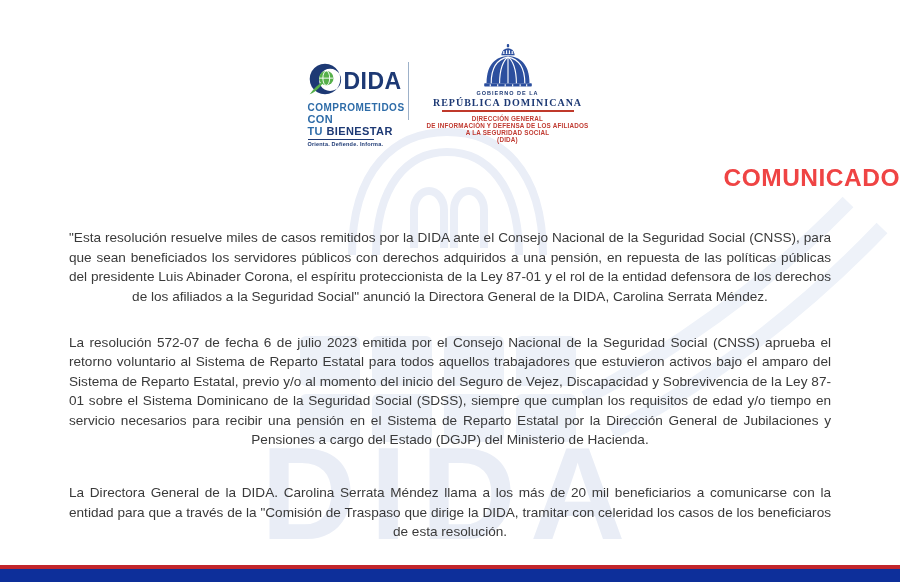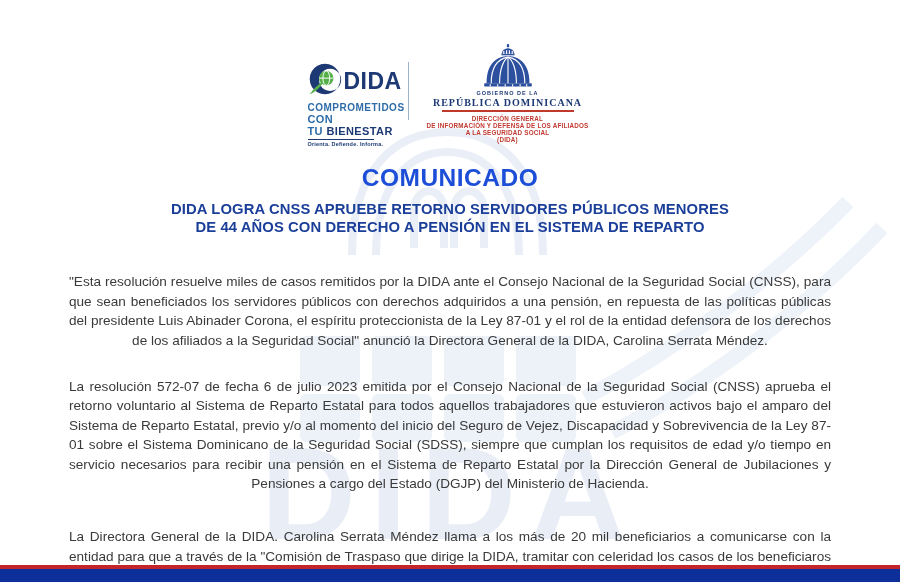--- a/index.html
+++ b/index.html
@@ -27,21 +27,21 @@
   .dida-tag3{font-size:5.5px;font-weight:700;color:#1d3974;letter-spacing:0.2px;}
   .logo-divider{width:1px;height:58px;background:#9db1c9;margin-top:18px;}
   .gov-logo{width:170px;text-align:center;}
   .gov-dome{display:block;margin:0 auto;}
   .gov-line1{font-size:5.5px;font-weight:700;color:#1d3974;letter-spacing:1px;margin-top:1px;}
   .gov-line2{font-family:Liberation Serif, serif;font-size:10px;font-weight:700;color:#1d3974;letter-spacing:1px;margin-top:1px;}
   .gov-rule{height:2px;background:#c0392b;width:132px;margin:2px auto 3px auto;}
   .gov-dept{font-size:6.3px;font-weight:700;color:#c03a31;letter-spacing:0.2px;line-height:7px;}
   
   .title{
-    margin:16px 0 0 0;text-align:center;color:#1d4ed8;
+    margin:16px 0 0 0;text-align:right;color:#ef4444;
     font-size:24.5px;font-weight:800;letter-spacing:0.5px;line-height:1.2;
   }
   .subtitle{
     margin:9px 0 0 0;text-align:center;color:#1b3f99;
     font-size:14.8px;font-weight:800;line-height:17.5px;letter-spacing:0.1px;
   }
   
   .body-text{width:762px;margin:36px auto 0 auto;color:#3a3a3a;}
   .body-text p{
     margin:0;font-size:13.6px;line-height:19.4px;
@@ -136,24 +136,20 @@
         <div class="gov-dept">
           <div>DIRECCIÓN GENERAL</div>
           <div>DE INFORMACIÓN Y DEFENSA DE LOS AFILIADOS</div>
           <div>A LA SEGURIDAD SOCIAL</div>
           <div>(DIDA)</div>
         </div>
       </div>
     </header>
 
     <h1 class="title">COMUNICADO</h1>
-    <h2 class="subtitle">
-      <div>DIDA LOGRA CNSS APRUEBE RETORNO SERVIDORES PÚBLICOS MENORES</div>
-      <div>DE 44 AÑOS CON DERECHO A PENSIÓN EN EL SISTEMA DE REPARTO</div>
-    </h2>
 
     <main class="body-text">
       <p class="p1">"Esta resolución resuelve miles de casos remitidos por la DIDA ante el Consejo Nacional de la Seguridad Social (CNSS), para que sean beneficiados los servidores públicos con derechos adquiridos a una pensión, en repuesta de las políticas públicas del presidente Luis Abinader Corona, el espíritu proteccionista de la Ley 87-01 y el rol de la entidad defensora de los derechos de los afiliados a la Seguridad Social" anunció la Directora General de la DIDA, Carolina Serrata Méndez.</p>
       <p class="p2">La resolución 572-07 de fecha 6 de julio 2023 emitida por el Consejo Nacional de la Seguridad Social (CNSS) aprueba el retorno voluntario al Sistema de Reparto Estatal para todos aquellos trabajadores que estuvieron activos bajo el amparo del Sistema de Reparto Estatal, previo y/o al momento del inicio del Seguro de Vejez, Discapacidad y Sobrevivencia de la Ley 87-01 sobre el Sistema Dominicano de la Seguridad Social (SDSS), siempre que cumplan los requisitos de edad y/o tiempo en servicio necesarios para recibir una pensión en el Sistema de Reparto Estatal por la Dirección General de Jubilaciones y Pensiones a cargo del Estado (DGJP) del Ministerio de Hacienda.</p>
       <p class="p3">La Directora General de la DIDA. Carolina Serrata Méndez llama a los más de 20 mil beneficiarios a comunicarse con la entidad para que a través de la "Comisión de Traspaso que dirige la DIDA, tramitar con celeridad los casos de los beneficiaros de esta resolución.</p>
     </main>
   </div>
 
   <div class="footer-red"></div>
   <div class="footer-blue"></div>

